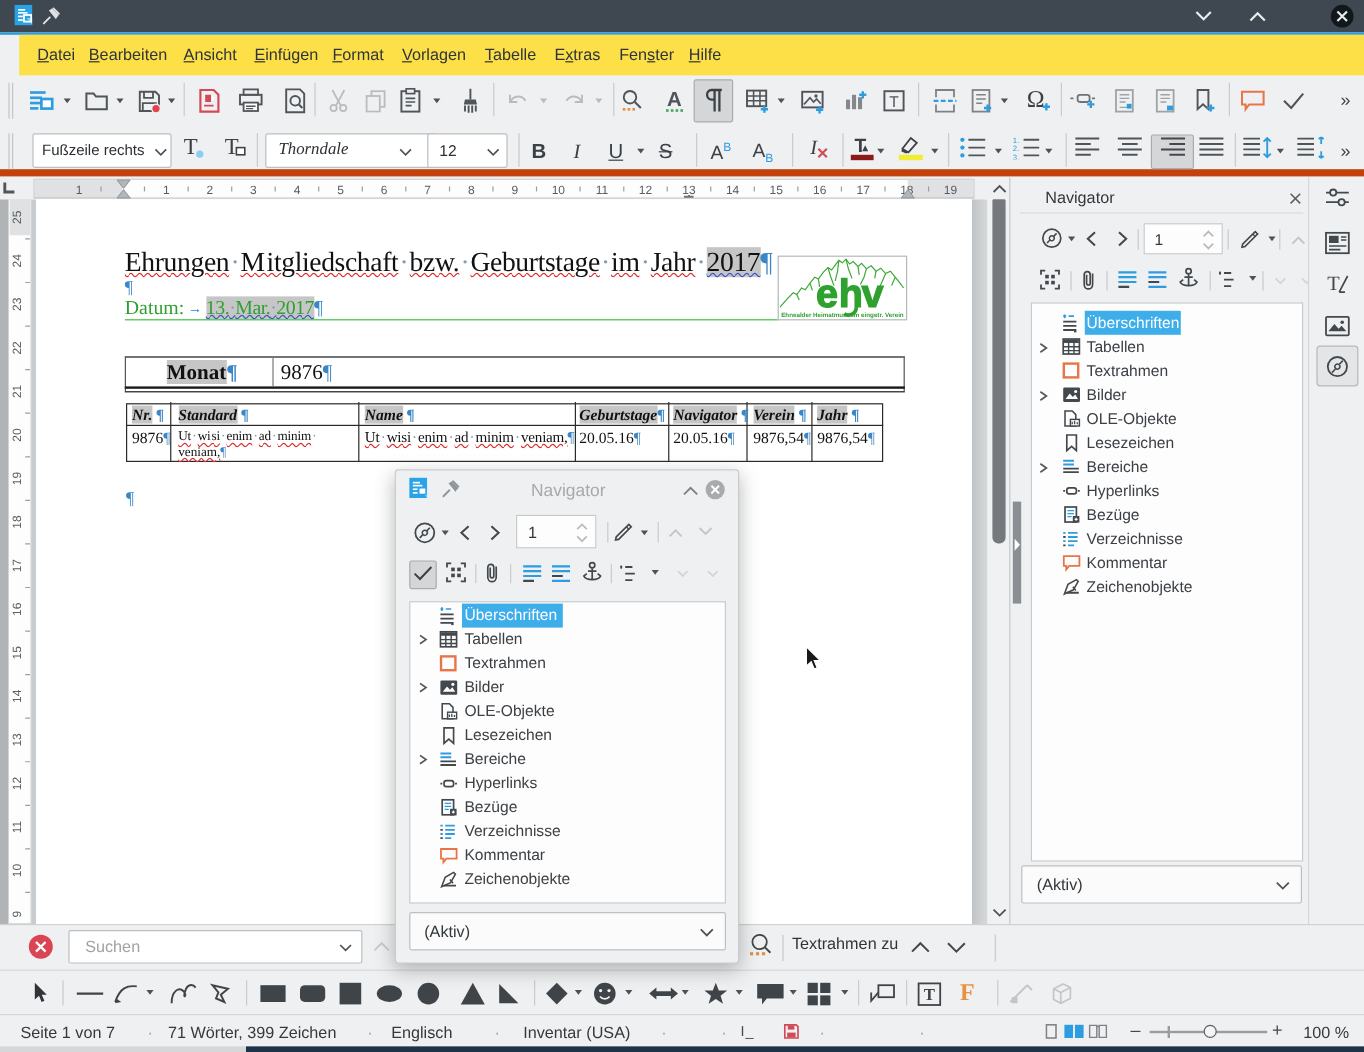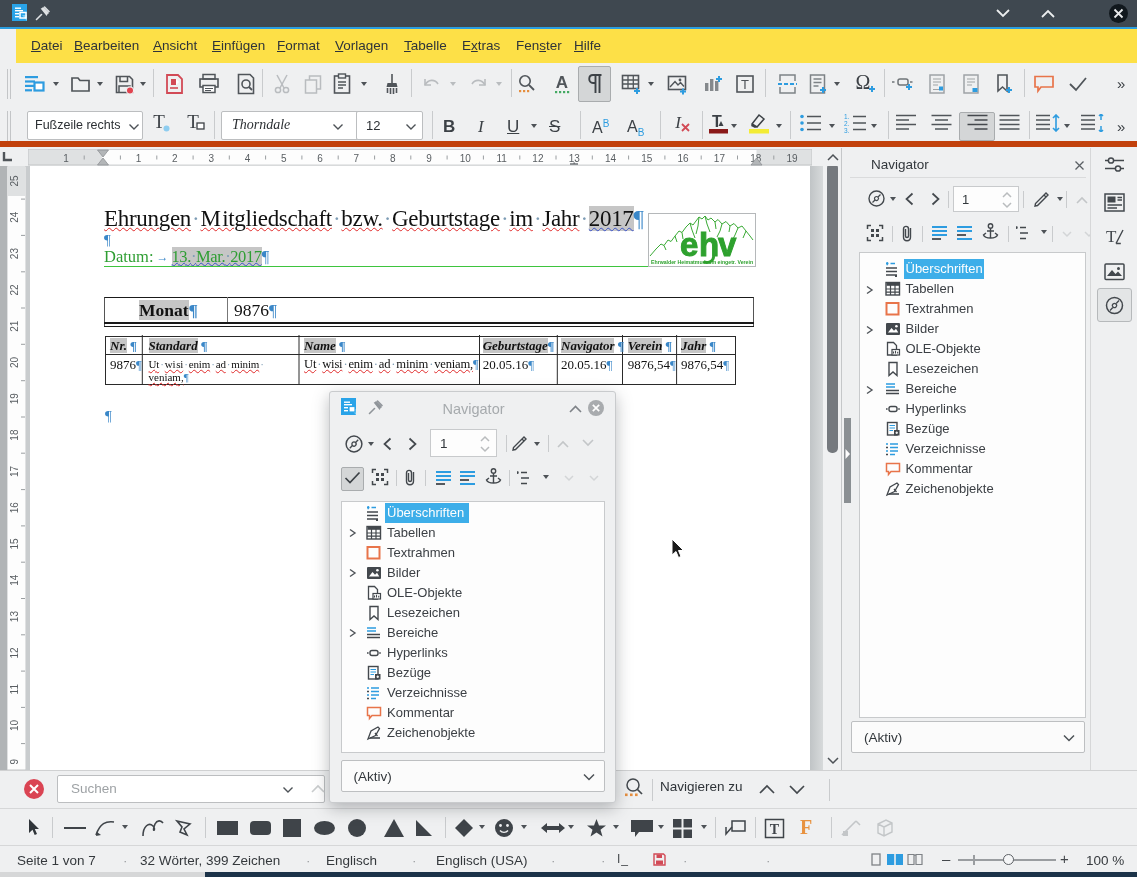--- a/index.html
+++ b/index.html
@@ -786,40 +786,40 @@
         <circle cx="10.5" cy="9.5" r="2.1" fill="none" stroke="#43484d" stroke-width="1.2" transform="rotate(45 10.5 9.5)"></circle>
         <path d="M15 4.5 L12.2 7.5 M6 14.5 L8.8 11.5" stroke="#43484d" stroke-width="1.3"></path>
       </svg>
 </div>
 
 <div class="a" id="findbar" style="left:0;top:770px;width:1137px;height:38px;background:#eff0f1;border-top:1px solid #d0d1d2">
   <svg class="a" style="left:23px;top:7px" width="22" height="22" viewBox="0 0 22 22">
         <circle cx="11" cy="11" r="10" fill="#da4453"></circle>
         <path d="M7 7 L15 15 M15 7 L7 15" stroke="#fff" stroke-width="2"></path>
       </svg>
-  <div class="cb" style="left:57px;top:4px;width:268px;height:28px">
+  <div class="cb" style="left:57px;top:4px;width:245px;height:28px">
     <div class="tl" style="left:13px;top:5px;font-size:13.5px;color:#9ea2a5">Suchen</div>
     <svg class="a" style="left:224px;top:10px" width="12" height="8" viewBox="0 0 12 8">
           <path d="M1.5 1.5 L6 6 L10.5 1.5" stroke="#4d5257" stroke-width="1.4" fill="none"></path>
         </svg>
   </div>
   <svg class="a" style="left:310px;top:12px" width="16" height="12" viewBox="0 0 16 12">
         <path d="M2 9 L8 3 L14 9" stroke="#c9cccd" stroke-width="1.6" fill="none"></path>
       </svg>
   <svg class="a" style="left:624px;top:6px" width="20" height="24" viewBox="0 0 20 24">
         <circle cx="9" cy="8" r="6" fill="none" stroke="#43484d" stroke-width="1.5"></circle>
         <path d="M13.5 12.5 L18 17" stroke="#43484d" stroke-width="1.7"></path>
         <g fill="#e58e3f">
           <rect x="1" y="16.5" width="2.6" height="2.6"></rect>
           <rect x="6" y="16.5" width="2.6" height="2.6"></rect>
           <rect x="11" y="16.5" width="2.6" height="2.6"></rect>
         </g>
       </svg>
   <div class="sep" style="left:652px;top:8px;height:22px"></div>
-  <div class="tl" style="left:660px;top:8px;font-size:13.5px;color:#2f3439">Navigieren zu</div>
+  <div class="tl" style="left:660px;top:8px;font-size:13.5px;color:#2f3439">Textrahmen zu</div>
   <svg class="a" style="left:758px;top:12px" width="18" height="13" viewBox="0 0 18 13">
         <path d="M2 10 L9 3 L16 10" stroke="#43484d" stroke-width="1.7" fill="none"></path>
       </svg>
   <svg class="a" style="left:788px;top:12px" width="18" height="13" viewBox="0 0 18 13">
         <path d="M2 3 L9 10 L16 3" stroke="#43484d" stroke-width="1.7" fill="none"></path>
       </svg>
   <div class="sep" style="left:829px;top:8px;height:22px"></div>
 </div>
 
 <div class="a" id="drawbar" style="left:0;top:808px;width:1137px;height:37px;background:#eff0f1;border-top:1px solid #d6d7d8">
@@ -912,23 +912,23 @@
         <path d="M2 16 L16 2 M16 2 L20 6" stroke="#c3c6c8" stroke-width="1.6" fill="none"></path>
         <rect x="3" y="12" width="5" height="5" fill="#c3c6c8"></rect>
       </svg>
   <svg class="a" style="left:874px;top:9px" width="22" height="20" viewBox="0 0 22 20">
         <path d="M4 6 L12 2 L18 5 L18 14 L10 18 L4 15 Z M4 6 L10 9 L10 18 M10 9 L18 5" fill="none" stroke="#c3c6c8" stroke-width="1.4"></path>
       </svg>
 </div>
 
 <div class="a" id="statusbar" style="left:0;top:845px;width:1137px;height:27px;background:#eff0f1;border-top:1px solid #d6d7d8;font-size:13.5px;color:#35393d">
   <div class="tl" style="left:17px;top:7px">Seite 1 von 7</div>
-  <div class="tl" style="left:140px;top:7px">32 Wörter, 399 Zeichen</div>
+  <div class="tl" style="left:140px;top:7px">71 Wörter, 399 Zeichen</div>
   <div class="tl" style="left:326px;top:7px">Englisch</div>
-  <div class="tl" style="left:436px;top:7px">Englisch (USA)</div>
+  <div class="tl" style="left:436px;top:7px">Inventar (USA)</div>
   <div class="tl" style="left:123px;top:7px;color:#9a9da0">·</div>
   <div class="tl" style="left:306px;top:7px;color:#9a9da0">·</div>
   <div class="tl" style="left:412px;top:7px;color:#9a9da0">·</div>
   <div class="tl" style="left:551px;top:7px;color:#9a9da0">·</div>
   <div class="tl" style="left:601px;top:7px;color:#9a9da0">·</div>
   <div class="tl" style="left:617px;top:6px;font-size:12px;color:#44484c">I _</div>
   <svg class="a" style="left:653px;top:7px" width="13" height="13" viewBox="0 0 13 13">
         <path d="M1 1 L10.5 1 L12 2.5 L12 12 L1 12 Z" fill="none" stroke="#d24a56" stroke-width="1.4"></path>
         <rect x="3.5" y="1.5" width="5.5" height="3.5" fill="#d24a56"></rect>
         <rect x="3" y="7.5" width="7" height="4" fill="#d24a56"></rect>

